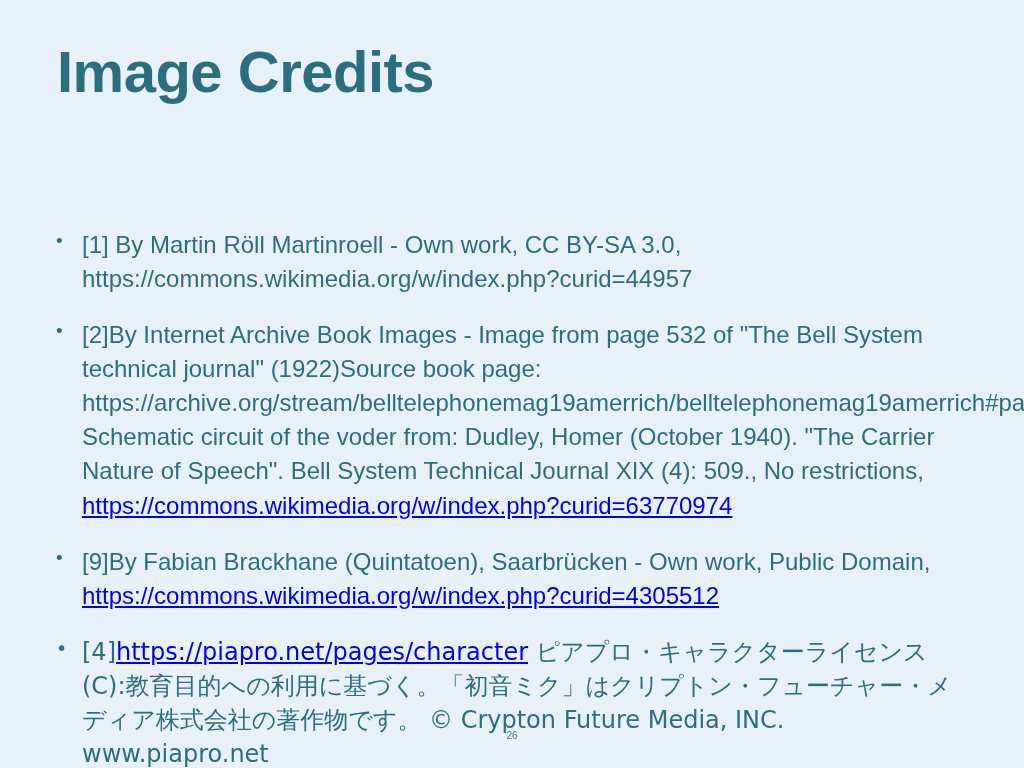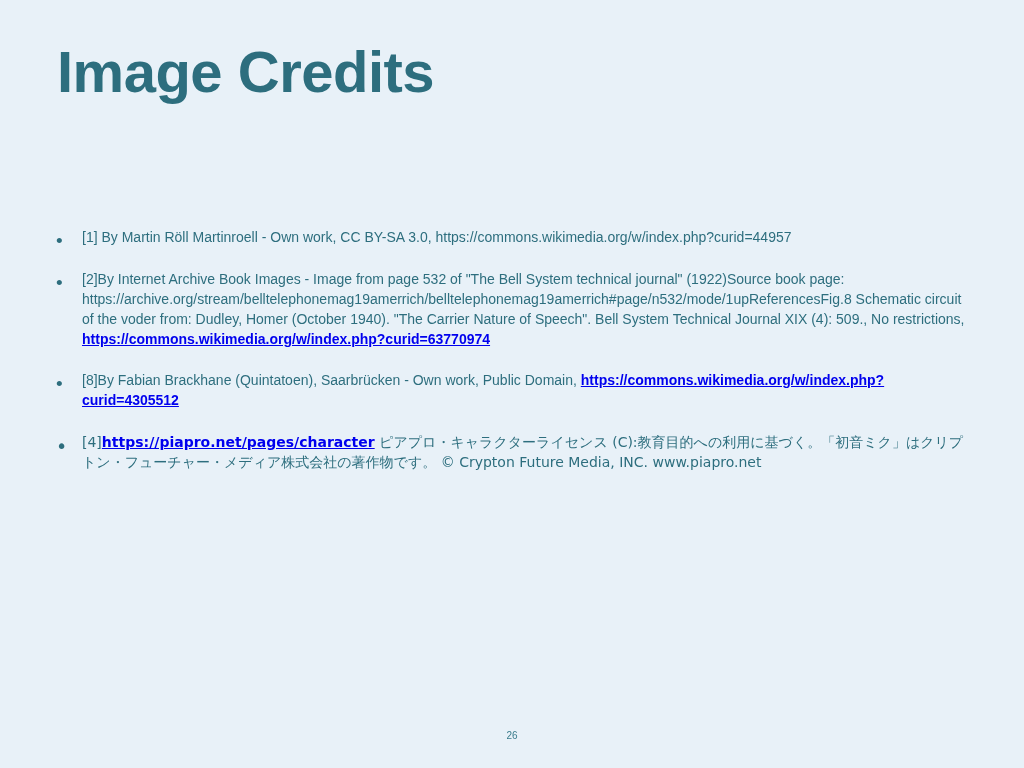--- a/index.html
+++ b/index.html
@@ -36,35 +36,34 @@
     width: 920px;
     margin: 0;
     padding: 0;
     list-style: none;
   }
   .credit-item {
     position: relative;
     display: block;
     padding-left: 32px;
     margin-bottom: 22px;
-    font-size: 14px;
+    font-size: 24px;
     line-height: 1.42;
     color: #2d6e7e;
   }
   .credit-item:before {
     content: "\2022";
     position: absolute;
     left: 6px;
     top: 0;
     font-size: 19px;
     color: #2d6e7e;
   }
   .credit-item .u {
     text-decoration: underline;
-    font-weight: bold;
   }
   .jp {
     font-family: "DejaVu Sans", sans-serif;
   }
   .page-number {
     position: absolute;
     left: 0;
     right: 0;
     top: 730px;
     text-align: center;
@@ -80,21 +79,21 @@
   <div class="slide-title">Image Credits</div>
 
   <ul class="credits-list">
     <li class="credit-item">
       <span>[1] By Martin Röll Martinroell - Own work, CC BY-SA 3.0, https://commons.wikimedia.org/w/index.php?curid=44957</span><a class="u" href="#"></a><span></span>
     </li>
     <li class="credit-item">
       <span>[2]By Internet Archive Book Images - Image from page 532 of "The Bell System technical journal" (1922)Source book page: https://archive.org/stream/belltelephonemag19amerrich/belltelephonemag19amerrich#page/n532/mode/1upReferencesFig.8 Schematic circuit of the voder from: Dudley, Homer (October 1940). "The Carrier Nature of Speech". Bell System Technical Journal XIX (4): 509., No restrictions, </span><a class="u" href="#">https://commons.wikimedia.org/w/index.php?curid=63770974</a><span></span>
     </li>
     <li class="credit-item">
-      <span>[8]By Fabian Brackhane (Quintatoen), Saarbrücken - Own work, Public Domain, </span><a class="u" href="#">https://commons.wikimedia.org/w/index.php?curid=4305512</a><span></span>
+      <span>[9]By Fabian Brackhane (Quintatoen), Saarbrücken - Own work, Public Domain, </span><a class="u" href="#">https://commons.wikimedia.org/w/index.php?curid=4305512</a><span></span>
     </li>
     <li class="credit-item jp">
       <span>[4]</span><a class="u" href="#">https://piapro.net/pages/character</a><span> ピアプロ・キャラクターライセンス (C):教育目的への利用に基づく。「初音ミク」はクリプトン・フューチャー・メディア株式会社の著作物です。 © Crypton Future Media, INC. www.piapro.net</span>
     </li>
   </ul>
 
   <div class="page-number">26</div>
 
 </div>
 

